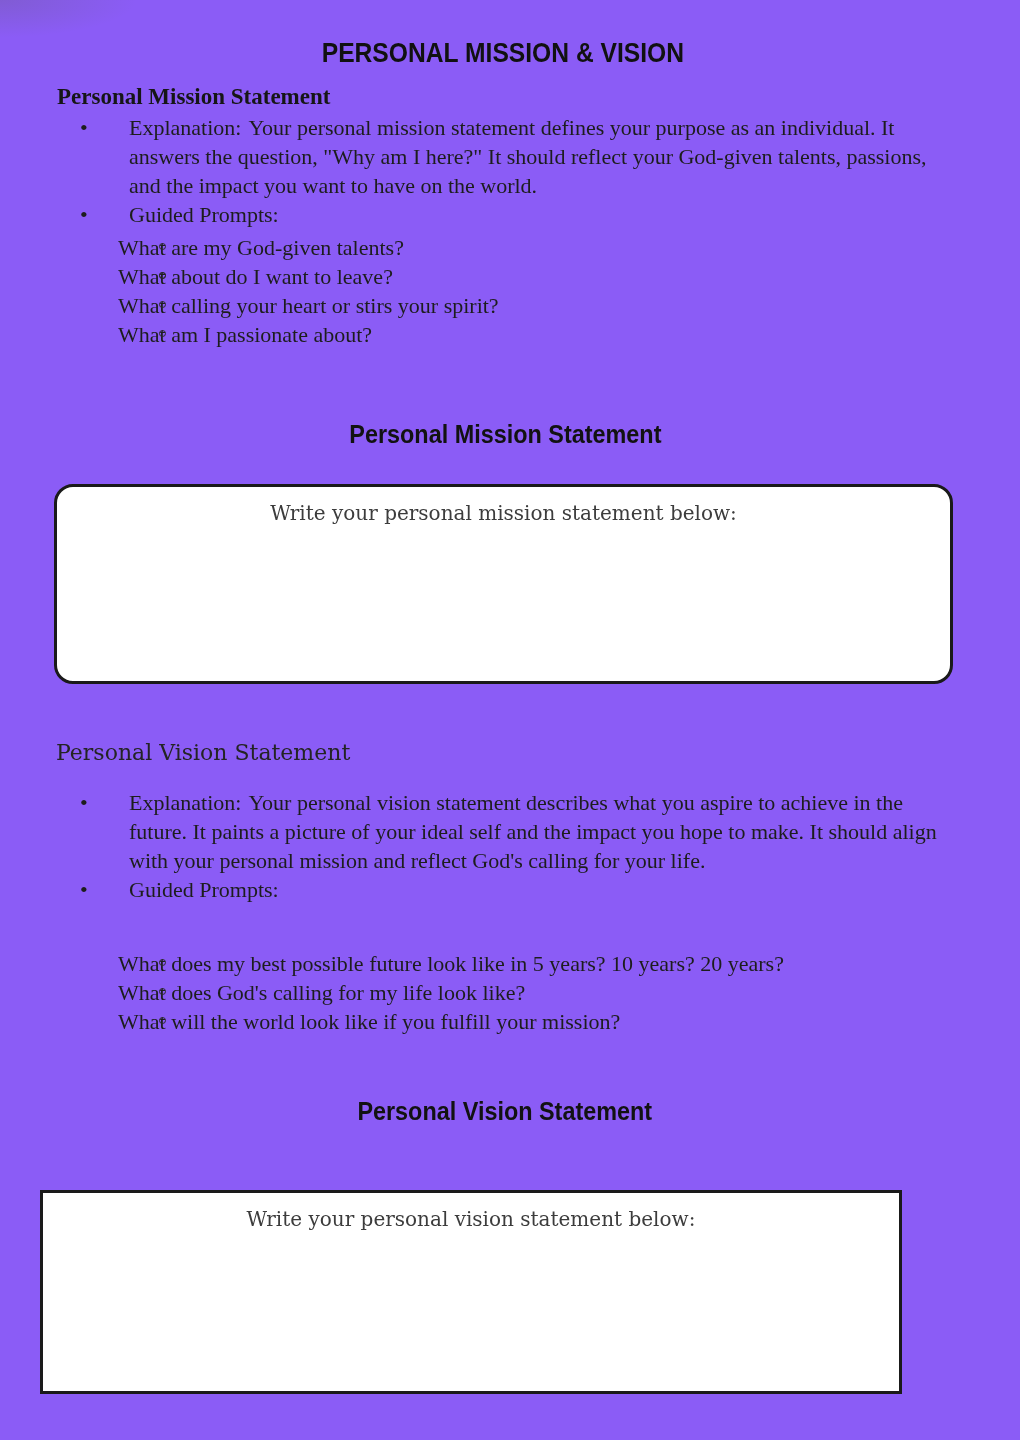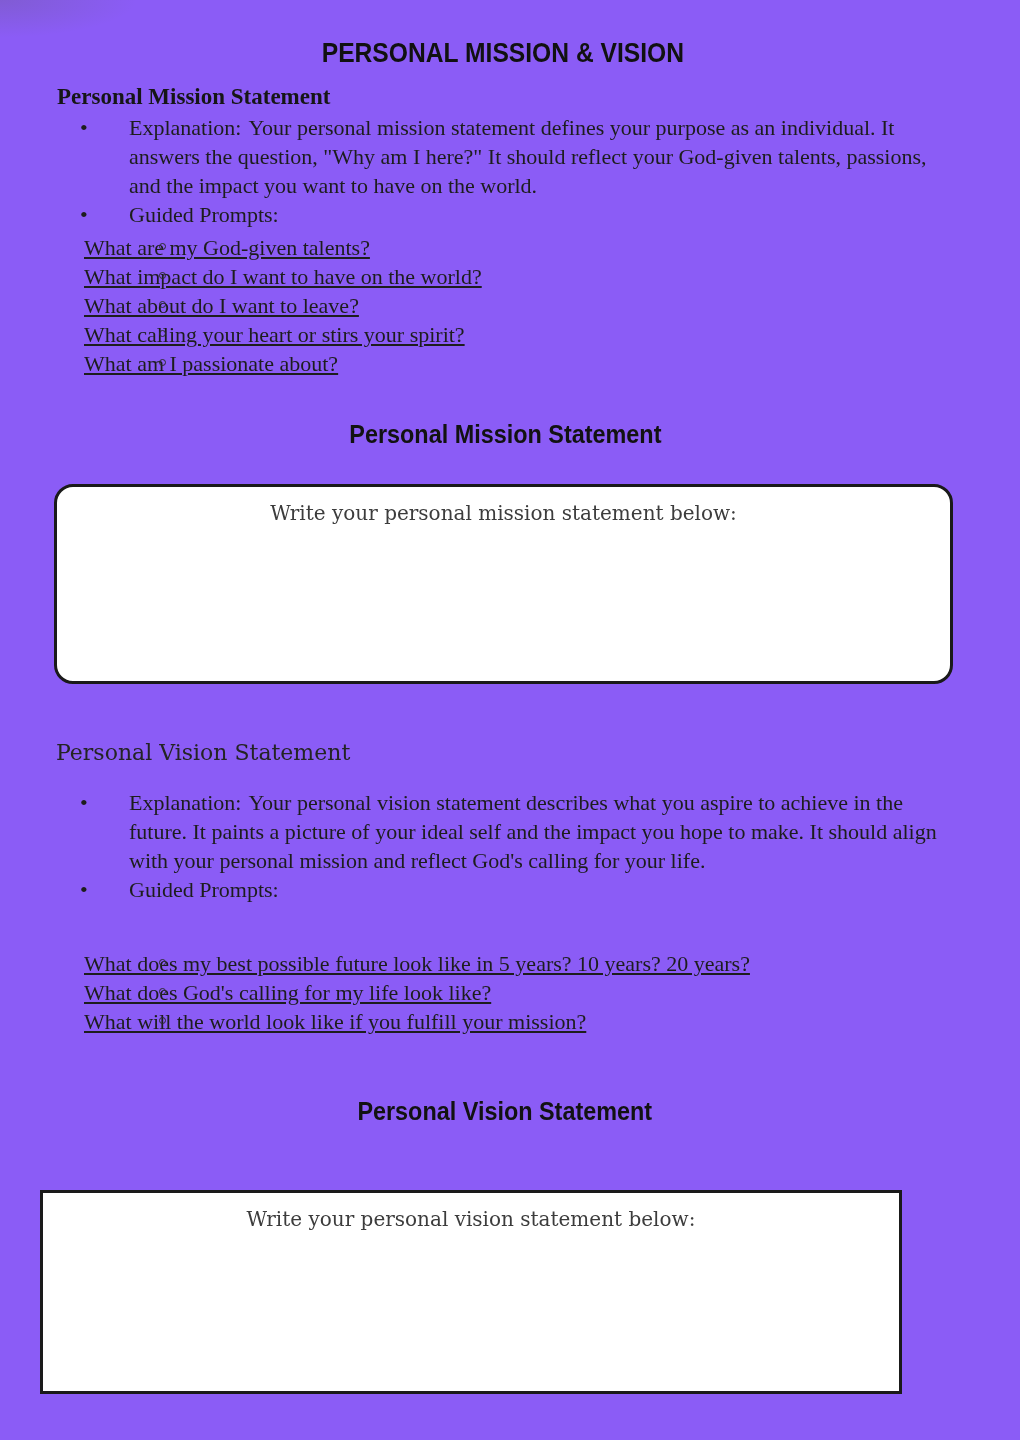--- a/index.html
+++ b/index.html
@@ -64,22 +64,21 @@
   .bullet-item .dot {
     position: absolute;
     left: 80px; top: 0;
     font-size: 22px;
     line-height: 29px;
   }
   .b-label { font-weight: normal; margin-right: 7px; }
   .sub-list { margin-top: 4px; }
   .sub-item {
     position: relative;
-    padding-left: 84px;
-    text-decoration: underline;
+    padding-left: 118px;
   }
   .sub-item .circle {
     position: absolute;
     left: 159px; top: 10px;
     width: 7px; height: 7px;
     border: 1.6px solid #2a2a2a;
     border-radius: 50%;
     background: transparent;
   }
   .w-mission-exp { width: 953px; }
@@ -153,21 +152,20 @@
       <span class="dot">•</span>
       <span class="b-label">Guided Prompts:</span>
     </div>
     <div class="sub-list">
       <div class="sub-item">
         <span class="circle"></span>
         <span>What are my God-given talents?</span>
       </div>
       <div class="sub-item">
         <span class="circle"></span>
-        <span>What impact do I want to have on the world?</span>
       </div>
       <div class="sub-item">
         <span class="circle"></span>
         <span>What about do I want to leave?</span>
       </div>
       <div class="sub-item">
         <span class="circle"></span>
         <span>What calling your heart or stirs your spirit?</span>
       </div>
       <div class="sub-item">

